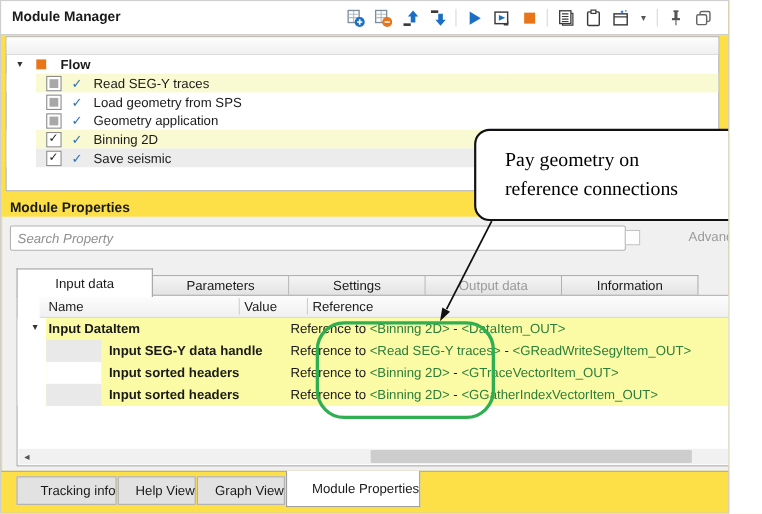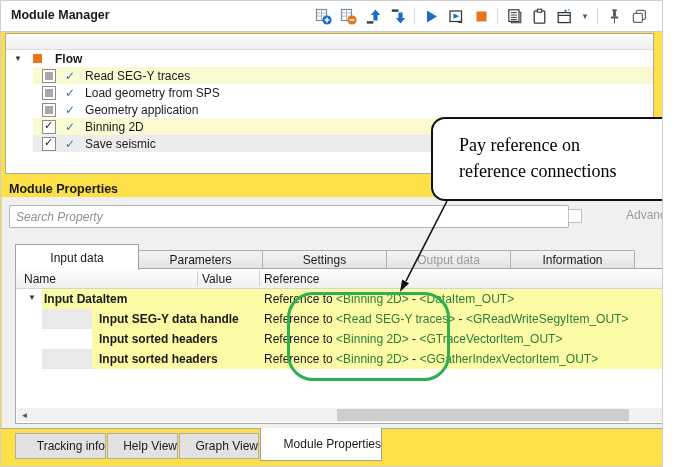--- a/index.html
+++ b/index.html
@@ -38,21 +38,21 @@
   .adv-label{position:absolute;left:586px;top:11px;color:var(--disabled-text);margin-left:38px;}
   
   .tabbar{position:absolute;left:13px;top:47px;height:25px;display:flex;}
   .tab{width:124px;box-sizing:border-box;border:1px solid #b0b0b0;background:linear-gradient(#f5f5f5,#e3e3e3);
        display:flex;align-items:center;justify-content:center;margin-top:6px;border-left:none;cursor:pointer;}
   .tab:first-child{border-left:1px solid #b0b0b0;}
   .tab.active{background:#fff;border:1px solid #a0a0a0;border-bottom:none;margin-top:0;position:relative;z-index:3;height:26px;}
   .tab.disabled{color:var(--disabled-text);}
   
   .table-panel{position:absolute;left:13px;top:71px;width:675px;height:156px;background:#fff;border:1px solid #a9a9a9;box-sizing:border-box;z-index:2;}
-  .thead{position:relative;height:19px;background:linear-gradient(#fdfdfd,#f0f0f0);border-bottom:1px solid #d5d5d5;}
+  .thead{position:relative;height:19px;background:linear-gradient(#fdfdfd,#f0f0f0);border-bottom:1px solid #d5d5d5;margin-left:20px;}
   .th{position:absolute;top:3px;}
   .th-sep{position:absolute;top:2px;width:1px;height:15px;background:#cfcfcf;}
   .trow{position:relative;height:20px;width:656px;background:linear-gradient(90deg,#fff 26px,var(--row-yellow-table) 26px);}
   .trow .indent-block{position:absolute;left:26px;top:0;width:50px;height:100%;}
   .indent-gray{background:#e9e9e9;}
   .indent-white{background:#fff;}
   .t-expander{position:absolute;left:12px;top:5px;font-size:8px;color:#333;line-height:1;}
   .t-name{position:absolute;left:28px;top:3px;font-weight:bold;}
   .t-name.child{left:83px;}
   .t-ref{position:absolute;left:248px;top:3px;white-space:pre;}
@@ -262,21 +262,21 @@
         <span class="hs-arrow" style="left:0">◄</span>
         <span class="hs-thumb"></span>
         <span class="hs-arrow" style="right:0">►</span>
       </div>
     </div>
   </div>
 
   <div class="green-ellipse"></div>
 
   <div class="callout">
-    <div>Pay reference on</div>
+    <div>Pay geometry on</div>
     <div>reference connections</div>
   </div>
 
   <svg class="arrow-overlay">
     <line x1="446" y1="200" x2="405" y2="280" stroke="#111" stroke-width="1.6"></line>
     <polygon points="399,291 408.1,282.3 401.1,278.5" fill="#111"></polygon>
   </svg>
 
   <div class="bottom-line"></div>
   <div class="btab" style="left:14px;width:91px">

